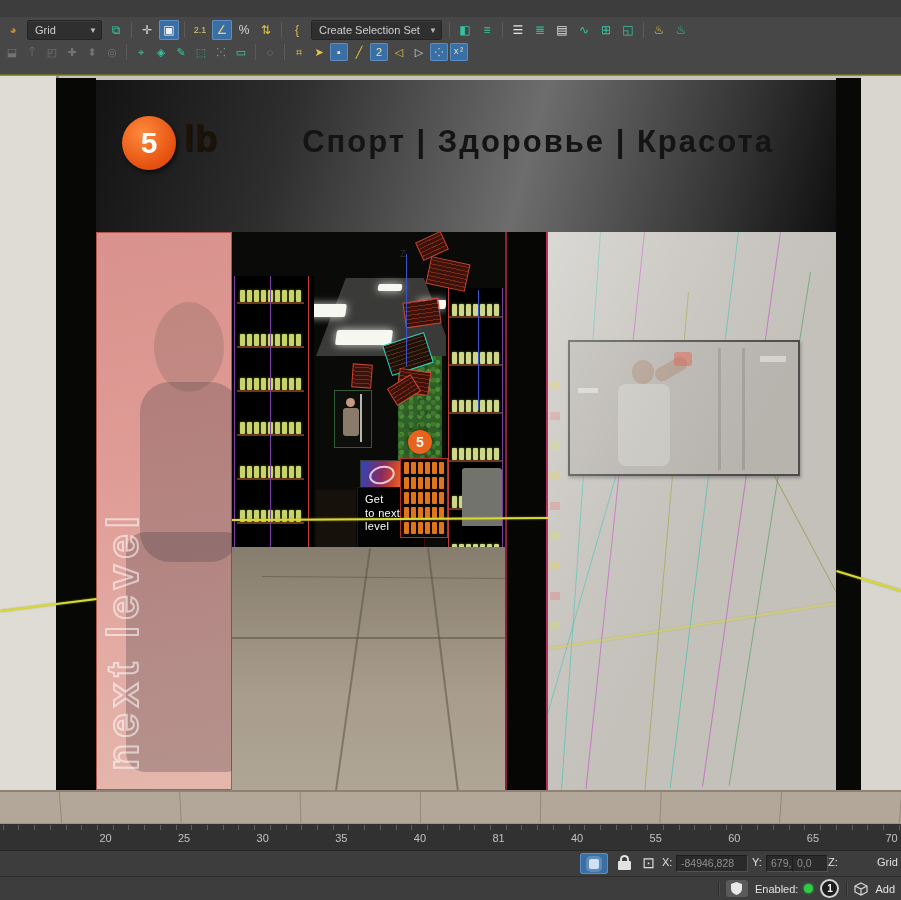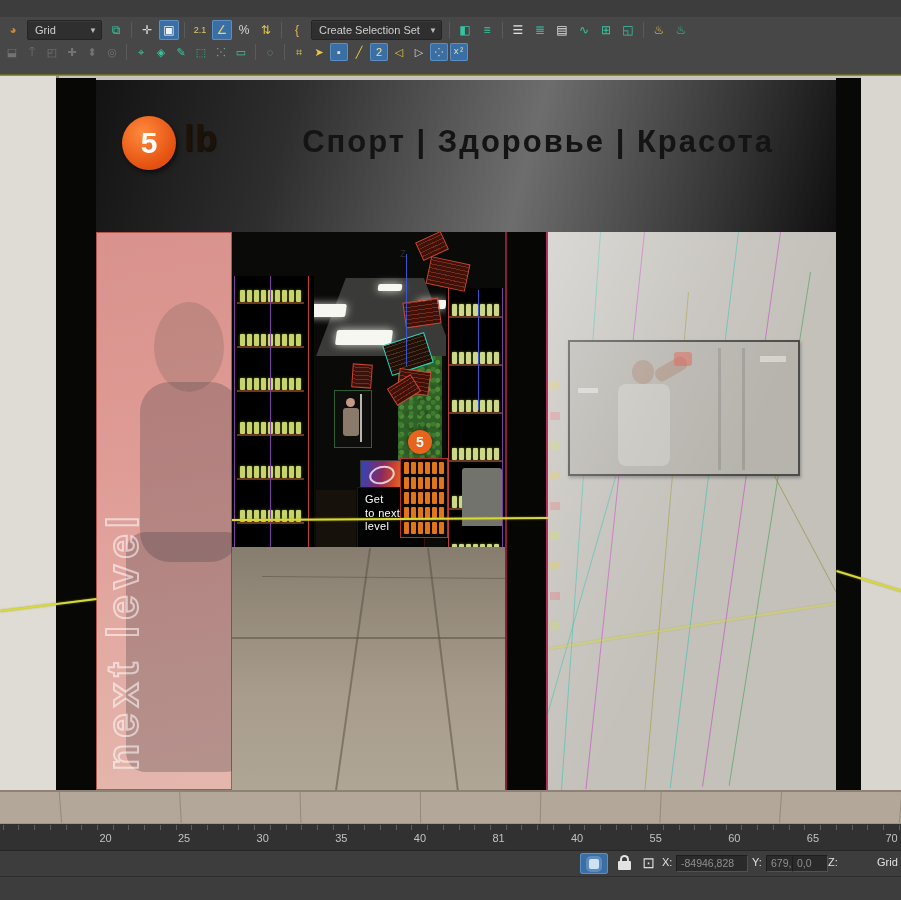--- a/index.html
+++ b/index.html
@@ -701,14 +701,30 @@
     <div id="center-icon">⊡</div>
     <span class="coord-label" style="left:662px;">X:</span>
     <div class="coord-field" style="left:676px;width:62px;">-84946,828</div>
     <span class="coord-label" style="left:752px;">Y:</span>
     <div class="coord-field" style="left:766px;width:52px;">679,622</div>
     <span class="coord-label" style="left:828px;">Z:</span>
     <div class="coord-field" style="left:792px;width:26px;">0,0</div>
     <span id="grid-label">Grid</span>
   </div>
 
+  <div id="bottombar">
+    <div class="bsep"></div>
+    <div id="shield-btn">
+      <svg width="11" height="13" viewBox="0 0 11 13">
+          <path d="M5.5 0 L11 2 V7 C11 10 8.5 12 5.5 13 C2.5 12 0 10 0 7 V2 Z" fill="#e8e8e8"></path>
+        </svg>
+    </div>
+    <span id="enabled-label">Enabled:</span>
+    <div id="green-dot"></div>
+    <div id="count-badge">1</div>
+    <div class="bsep"></div>
+    <svg width="14" height="14" viewBox="0 0 14 14" style="margin-right:2px;">
+        <path d="M7 1 L13 4 V10 L7 13 L1 10 V4 Z M1 4 L7 7 L13 4 M7 7 V13" fill="none" stroke="#d8d8d8" stroke-width="1.2"></path>
+      </svg>
+    <span id="add-label">Add</span>
+  </div>
 
 </div>
 
 </body></html>

